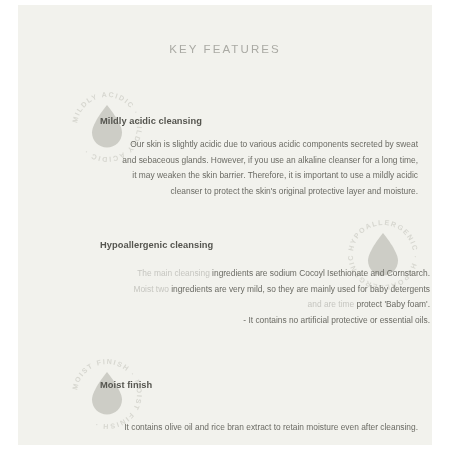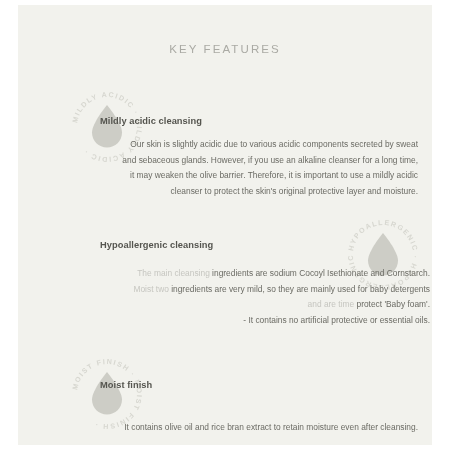--- a/index.html
+++ b/index.html
@@ -123,21 +123,21 @@
         </text>
         <path class="droplet" d="M37 15 C37 15 22 33 22 42.5 C22 51 28.7 57.5 37 57.5 C45.3 57.5 52 51 52 42.5 C52 33 37 15 37 15 Z"></path>
       </svg>
     </div>
 
     <div class="feature" id="feature-1">
       <div class="feature-heading">Mildly acidic cleansing</div>
       <div class="feature-body">
         <p>Our skin is slightly acidic due to various acidic components secreted by sweat</p>
         <p>and sebaceous glands. However, if you use an alkaline cleanser for a long time,</p>
-        <p>it may weaken the olive barrier. Therefore, it is important to use a mildly acidic</p>
+        <p>it may weaken the skin barrier. Therefore, it is important to use a mildly acidic</p>
         <p>cleanser to protect the skin's original protective layer and moisture.</p>
       </div>
     </div>
 
     <div class="seal" id="seal-2">
       <svg viewBox="0 0 74 74" xmlns="http://www.w3.org/2000/svg">
         <defs>
           <path id="ringpath2" d="M 37,37 m -30,0 a 30,30 0 1,1 60,0 a 30,30 0 1,1 -60,0"></path>
         </defs>
         <text class="ring-text">

